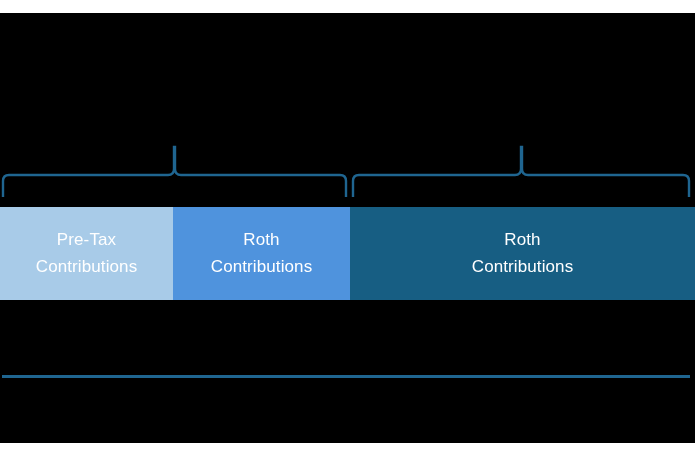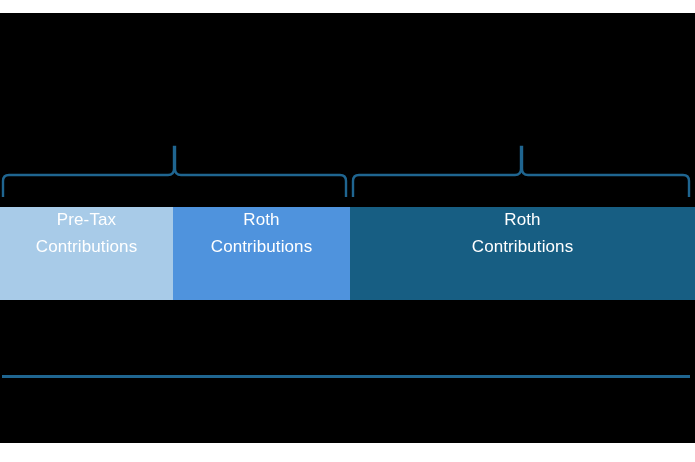--- a/index.html
+++ b/index.html
@@ -52,21 +52,21 @@
     left: 0;
     top: 207px;
     width: 695px;
     height: 93px;
     display: flex;
   }
   .bar-seg {
     display: flex;
     flex-direction: column;
     align-items: center;
-    justify-content: flex-start;
+    justify-content: center;
     text-align: center;
     color: #ffffff;
     font-size: 17px;
     line-height: 1.58;
     letter-spacing: 0.1px;
     box-sizing: border-box;
     padding: 0 6px;
   }
   .bar-seg .line { display: block; white-space: nowrap; }
 

